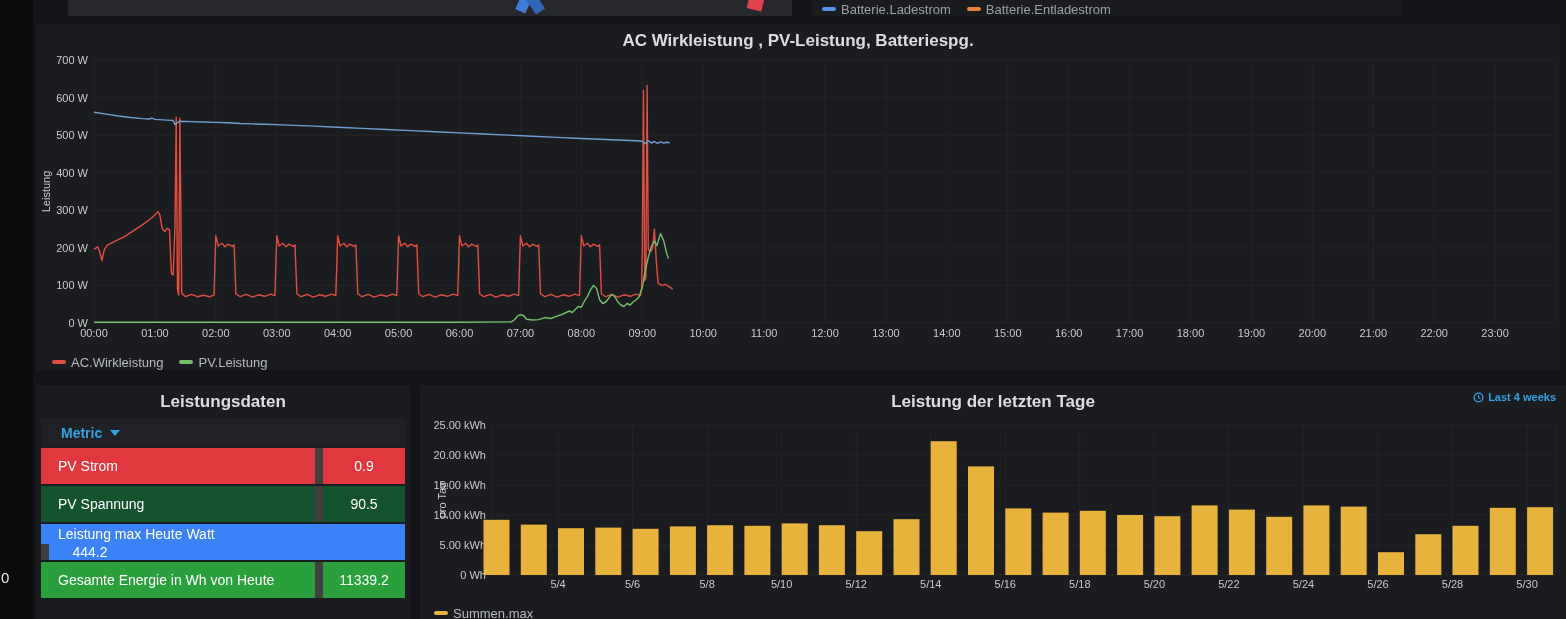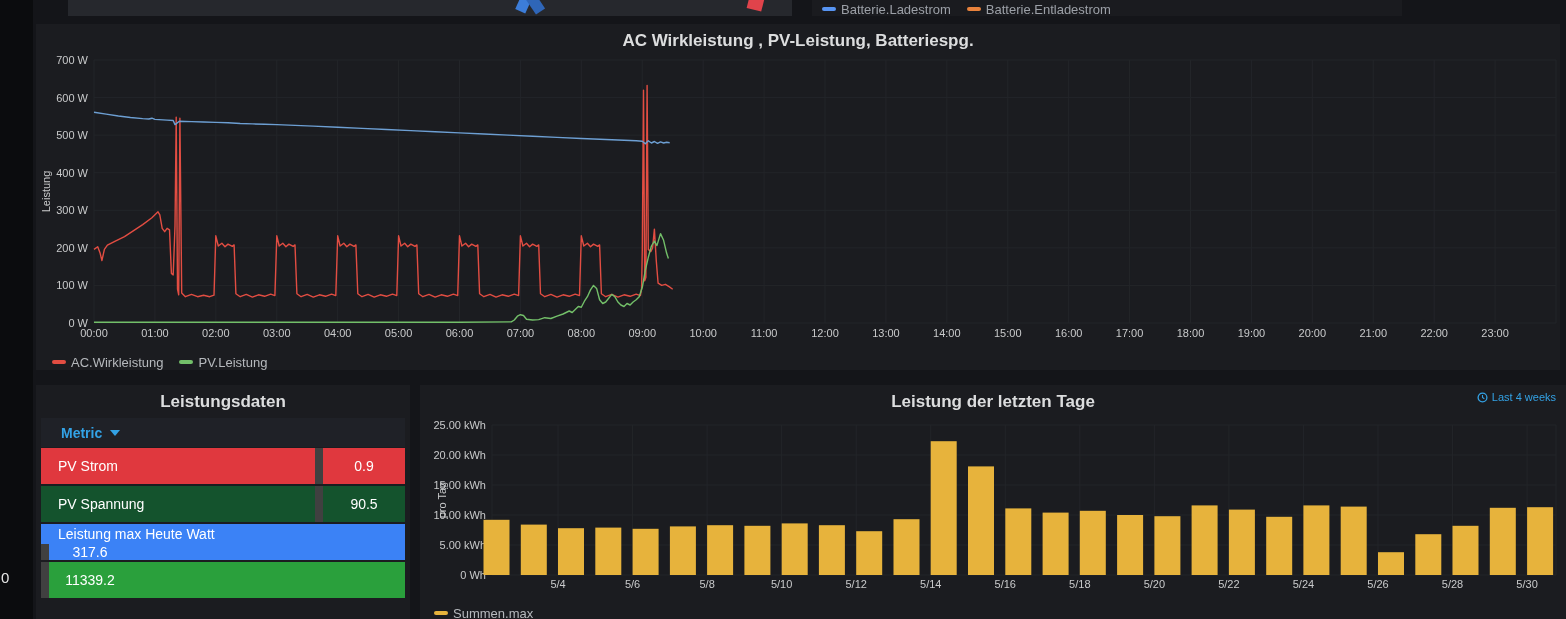--- a/index.html
+++ b/index.html
@@ -60,21 +60,21 @@
   .metric-rows { position:absolute; left:5px; right:5px; top:63px; }
   .metric-row { display:flex; height:36px; margin-bottom:2px; color:#FFFFFF; font-size:14px; }
   .metric-label { flex:1; display:flex; align-items:center; padding-left:17px; }
   .metric-value { width:90px; display:flex; align-items:center; justify-content:center;
                   border-left:8px solid #404040; }
 
   
   .time-range {
     position:absolute; right:10px; top:6px;
     display:flex; align-items:center; gap:4px;
-    color:#33A2E5; font-size:11px; font-weight:normal;
+    color:#33A2E5; font-size:11px; font-weight:bold;
   }
 </style>
 </head>
 <body>
 
 <div class="abs left-strip">
   <div class="abs left-frag">0</div>
 </div>
 
 <div class="abs top-left-panel">
@@ -184,23 +184,24 @@
       <div class="metric-row" style="background: rgb(224, 56, 62);">
         <div class="metric-label">PV Strom</div>
         <div class="metric-value">0.9</div>
       </div>
       <div class="metric-row" style="background: #14532d;">
         <div class="metric-label">PV Spannung</div>
         <div class="metric-value">90.5</div>
       </div>
       <div class="metric-row" style="background: #3b82f6; flex-direction: column;">
         <div class="metric-label">Leistung max Heute Watt</div>
-        <div class="metric-value">317.6</div>
+        <div class="metric-value">444.2</div>
       </div>
       <div class="metric-row" style="background: rgb(42, 160, 60);">
+        <div class="metric-label">Gesamte Energie in Wh von Heute</div>
         <div class="metric-value">11339.2</div>
       </div>
     </div>
 </div>
 
 <div class="abs panel bar-panel">
   <div class="panel-title">Leistung der letzten Tage</div>
   <div class="time-range">
     <svg width="11" height="11" viewBox="0 0 12 12">
       <circle cx="6" cy="6" r="4.8" fill="none" stroke="#33A2E5" stroke-width="1.4"></circle>

